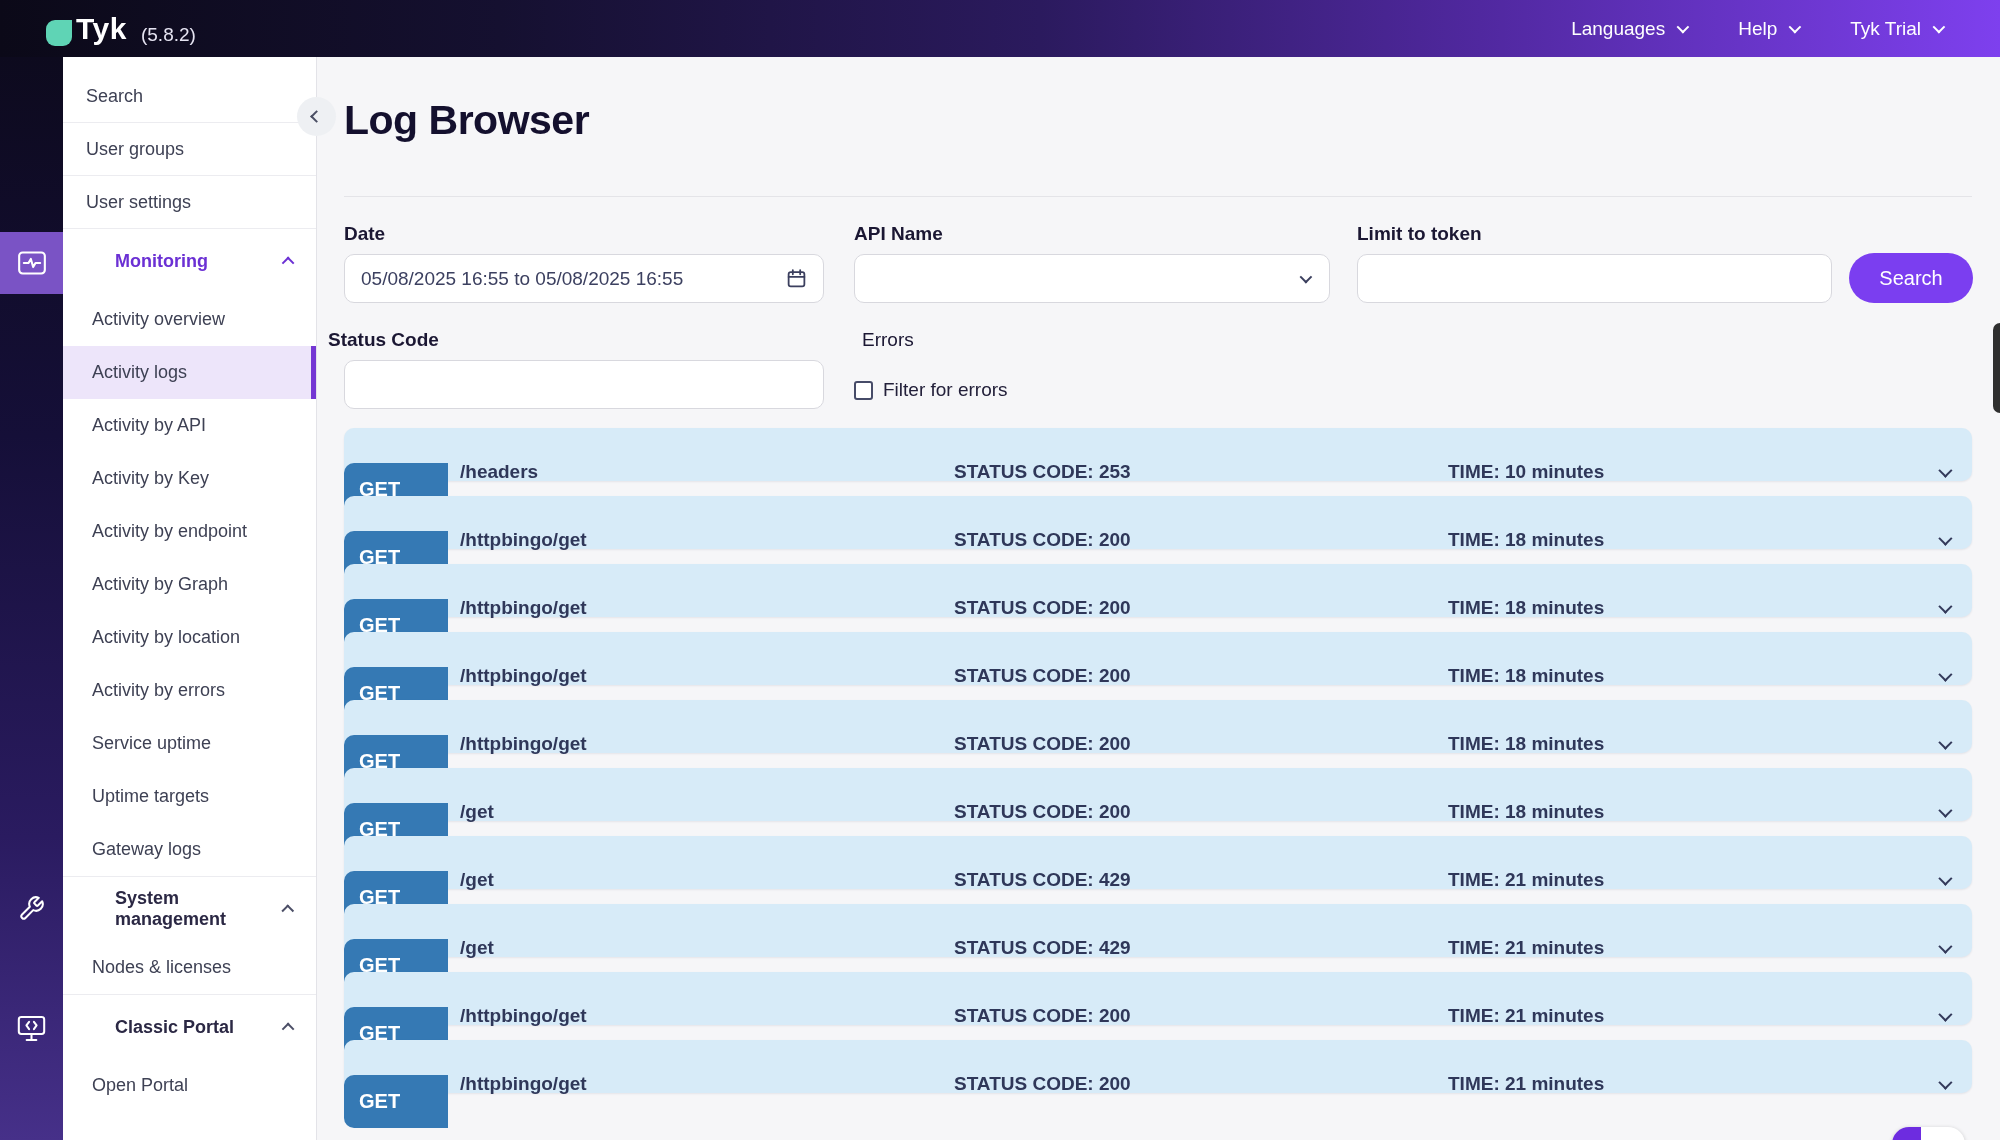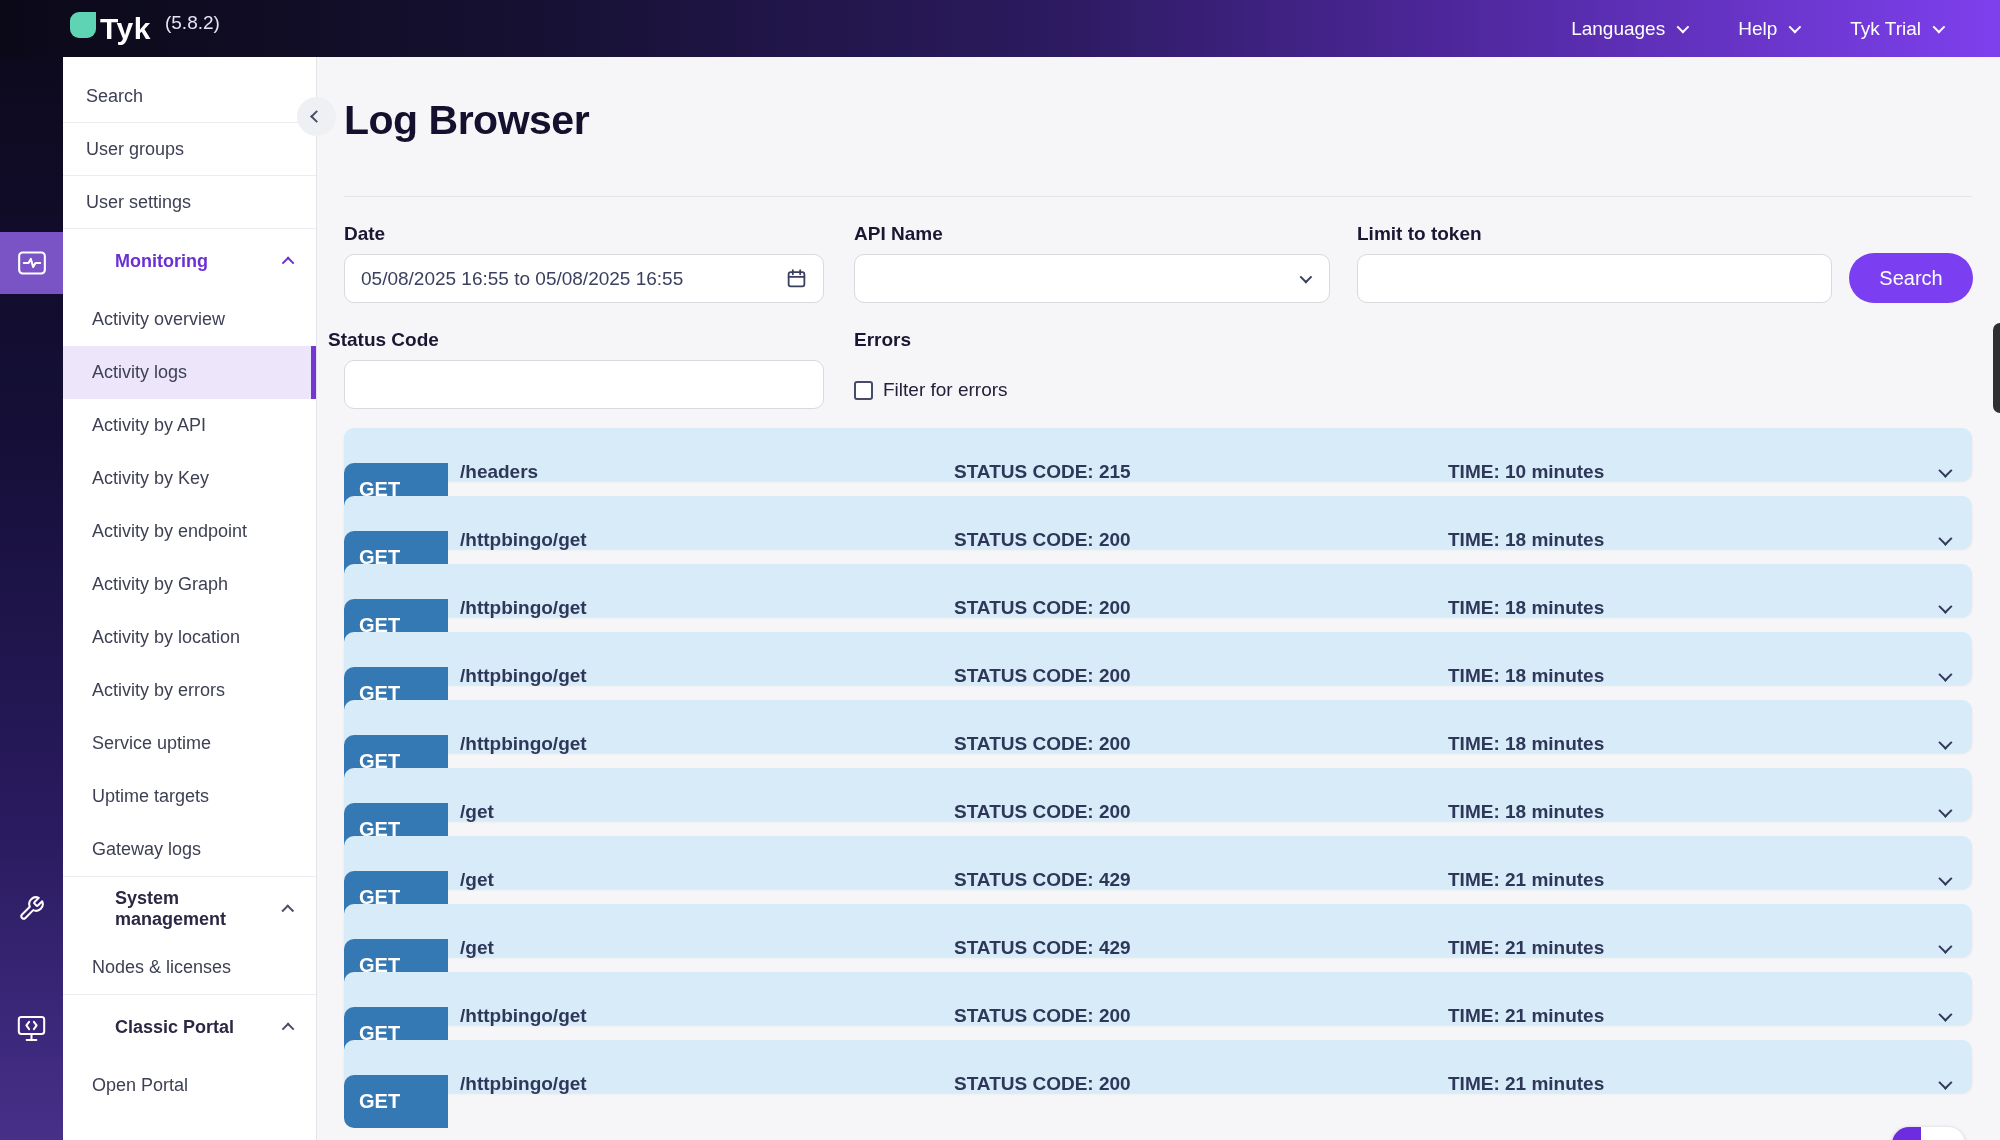--- a/index.html
+++ b/index.html
@@ -3,21 +3,21 @@
 <meta charset="utf-8">
 <style>
   * { margin:0; padding:0; box-sizing:border-box; }
   html,body { width:2000px; height:1140px; overflow:hidden; background:#f6f6f8;
     font-family:"Liberation Sans","DejaVu Sans",sans-serif; }
 
   
   .topbar { position:absolute; top:0; left:0; width:2000px; height:57px;
     background:linear-gradient(90deg,#0b0918 0%,#151030 25%,#2b1a5e 52%,#50289f 74%,#7e40ee 100%);
     display:flex; align-items:center; z-index:30; }
-  .logo-group { display:flex; align-items:flex-start; margin-left:70px; }
+  .logo-group { display:flex; align-items:flex-end; margin-left:46px; }
   .logo-mark { width:26px; height:26px; background:#5fd4b5; border-radius:9px 0 9px 9px; }
   .logo-text { color:#fff; font-size:30px; font-weight:700; margin-left:4px; letter-spacing:.5px; }
   .logo-version { color:#e6e4f2; font-size:19px; margin-left:14px; }
   .topbar-menus { margin-left:auto; display:flex; align-items:center; gap:52px; padding-right:58px; }
   .topbar-menu { display:flex; align-items:center; gap:12px; color:#fff; font-size:19px; cursor:pointer; }
 
   
   .chev { display:inline-block; width:9px; height:9px; border-right:2px solid currentColor;
     border-bottom:2px solid currentColor; }
   .chev-down { transform:rotate(45deg) translateY(-2px); }
@@ -55,21 +55,21 @@
     background:#eef0f3; border:none; z-index:40; display:flex; align-items:center; justify-content:center;
     color:#4a4e63; cursor:pointer; }
 
   
   .content { position:absolute; top:57px; left:317px; width:1683px; height:1083px; background:#f6f6f8; }
   .page-title { position:absolute; left:27px; top:40px; font-size:41px; font-weight:800;
     color:#14102e; letter-spacing:-.5px; }
   .head-divider { position:absolute; left:27px; width:1628px; top:139px; height:1px; background:#e4e4e8; }
 
   .flabel { position:absolute; font-size:19px; font-weight:700; color:#1b1733;text-align:right; }
-  .flabel.medium { font-weight:700; }
+  .flabel.medium { font-weight:400;margin-left:8px; }
   .fbox { position:absolute; height:49px; background:#fff; border:1px solid #d8d8de; border-radius:10px;
     display:flex; align-items:center; }
   .fbox input { border:none; outline:none; background:transparent; flex:1; height:100%;
     font-size:19px; color:#3c4060; padding:0 16px; font-family:inherit; }
   .fbox .icon-right { margin-right:16px; display:flex; align-items:center; }
   .fbox .chev { color:#3b3f5e; margin-right:20px; }
 
   .search-btn { position:absolute; left:1532px; top:196px; width:124px; height:50px; border:none;
     border-radius:25px; background:#7b3ef0; color:#fff; font-size:20px; cursor:pointer;
     font-family:inherit; }
@@ -259,21 +259,21 @@
   <span class="flabel medium" style="left:537px; top:272px;">Errors</span>
   <label class="errors-check">
     <span class="checkbox"></span>
     <span>Filter for errors</span>
   </label>
 
   <div class="log-list">
     <div class="log-row">
       <span class="log-badge">GET</span>
       <span class="log-path">/headers</span>
-      <span class="log-status">STATUS CODE: 215</span>
+      <span class="log-status">STATUS CODE: 253</span>
       <span class="log-time">TIME: 10 minutes</span>
       <span class="log-chev"><span class="chev chev-down"></span></span>
     </div>
     <div class="log-row">
       <span class="log-badge">GET</span>
       <span class="log-path">/httpbingo/get</span>
       <span class="log-status">STATUS CODE: 200</span>
       <span class="log-time">TIME: 18 minutes</span>
       <span class="log-chev"><span class="chev chev-down"></span></span>
     </div>

